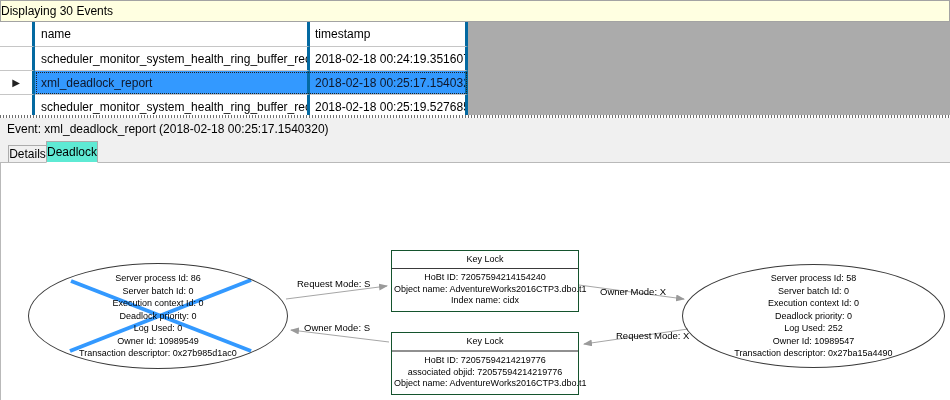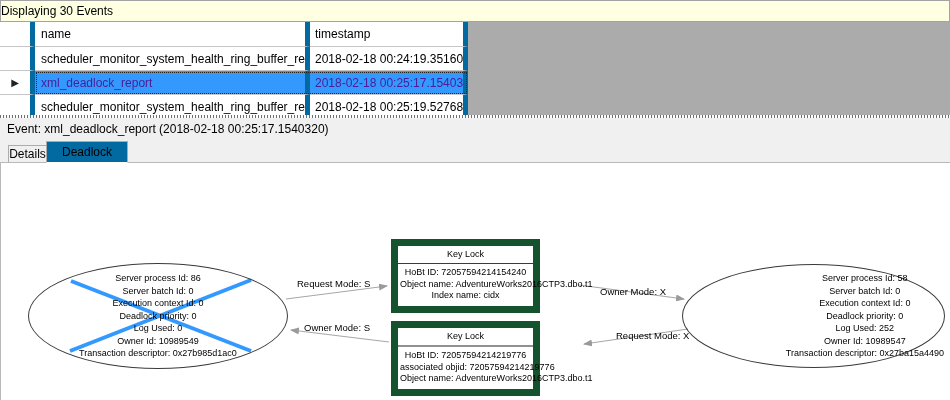--- a/index.html
+++ b/index.html
@@ -17,28 +17,28 @@
 
   
   .grid {
     position:absolute; top:22px; left:0; width:950px; height:93px;
     background:#ABABAB; overflow:hidden;
   }
   .grid .row { display:flex; height:24px; }
   .grid .row.header { height:25px; }
   .cell {
     background:#fff; box-sizing:border-box; font-size:12px;
-    border-right:5px solid #0369a1; border-bottom:1px solid #C6C6C6;
+    border-right:3px solid #0369a1; border-bottom:1px solid #C6C6C6;
     display:flex; align-items:center; overflow:hidden; white-space:nowrap;
   }
   .sel-col  { width:35px;  justify-content:center; }
   .name-col { width:275px; padding-left:6px; }
   .ts-col   { width:158px; padding-left:5px; }
   .rowbody  { display:flex; }
-  .row.selected .name-col, .row.selected .ts-col { background:#3399FF; color:#4c1d95; }
+  .row.selected .name-col, .row.selected .ts-col { background:#3399FF; color:#0f172a; }
   .row.selected .rowbody { outline:1px dotted #222; outline-offset:-2px; }
   .pointer-glyph { font-size:10px; color:#222; }
 
   
   .splitter {
     position:absolute; top:115px; left:0; width:950px; height:3px;
     background:repeating-linear-gradient(90deg,#6e6e6e 0 1px,#ffffff 1px 3px);
     cursor:row-resize;
   }
 
@@ -50,44 +50,44 @@
   }
 
   
   .tabstrip { position:absolute; top:140px; left:0; width:950px; height:22px; background:#F0F0F0; }
   .tab { position:absolute; bottom:-1px; box-sizing:border-box; font-size:12px; text-align:center; cursor:default; }
   .tab.inactive {
     left:8px; width:39px; height:18px; line-height:17px;
     background:#F0F0F0; border:1px solid #ACACAC; border-bottom:none;
   }
   .tab.active {
-    left:46px; width:82px; height:22px; line-height:20px;
-    background:#0369a1; border:1px solid #ACACAC; border-bottom:1px solid #fff; z-index:3;
+    left:46px; width:52px; height:22px; line-height:20px;
+    background:#5eead4; border:1px solid #ACACAC; border-bottom:1px solid #fff; z-index:3;
   }
 
   
   .graph {
     position:absolute; top:162px; left:0; width:950px; height:238px;
     background:#fff; border-top:1px solid #B9B9B9; border-left:1px solid #B9B9B9;
     box-sizing:border-box;
   }
   .graph svg { position:absolute; top:0; left:0; }
 
   .process {
     position:absolute; border:1px solid #3A3A3A; border-radius:50%;
     background:transparent; display:flex; align-items:center; justify-content:center;
   }
   .process.left  { left:27px;  top:100px; width:258px; height:104px; }
-  .process.right { left:681px; top:101px; width:261px; height:102px;justify-content:flex-end; }
+  .process.right { left:681px; top:101px; width:261px; height:102px; }
   .plines { text-align:center; font-size:9px; line-height:12.5px; }
   .plines div { white-space:nowrap; }
 
   .lockbox {
-    position:absolute; left:390px; width:149px; box-sizing:border-box;
-    border:7px solid #14532d; background:transparent; text-align:center;
+    position:absolute; left:390px; width:188px; box-sizing:border-box;
+    border:1px solid #14532d; background:transparent; text-align:center;margin-top:11px;
   }
   .lockbox.top    { top:76px; }
   .lockbox.bottom { top:158px; }
   .lockbox .title { font-size:9px; line-height:17px; border-bottom:1px solid #3A3A3A; }
   .lockbox.bottom .title { border-bottom:2px solid #909090; }
   .lockbox .lbody { padding:3px 2px 4px; font-size:9px; line-height:11.5px; }
   .lockbox .lbody div { white-space:nowrap; }
 
   .edge-label { position:absolute; font-size:9.5px; white-space:nowrap; }
   .edge-label.request-s { left:296px; top:115px; }

